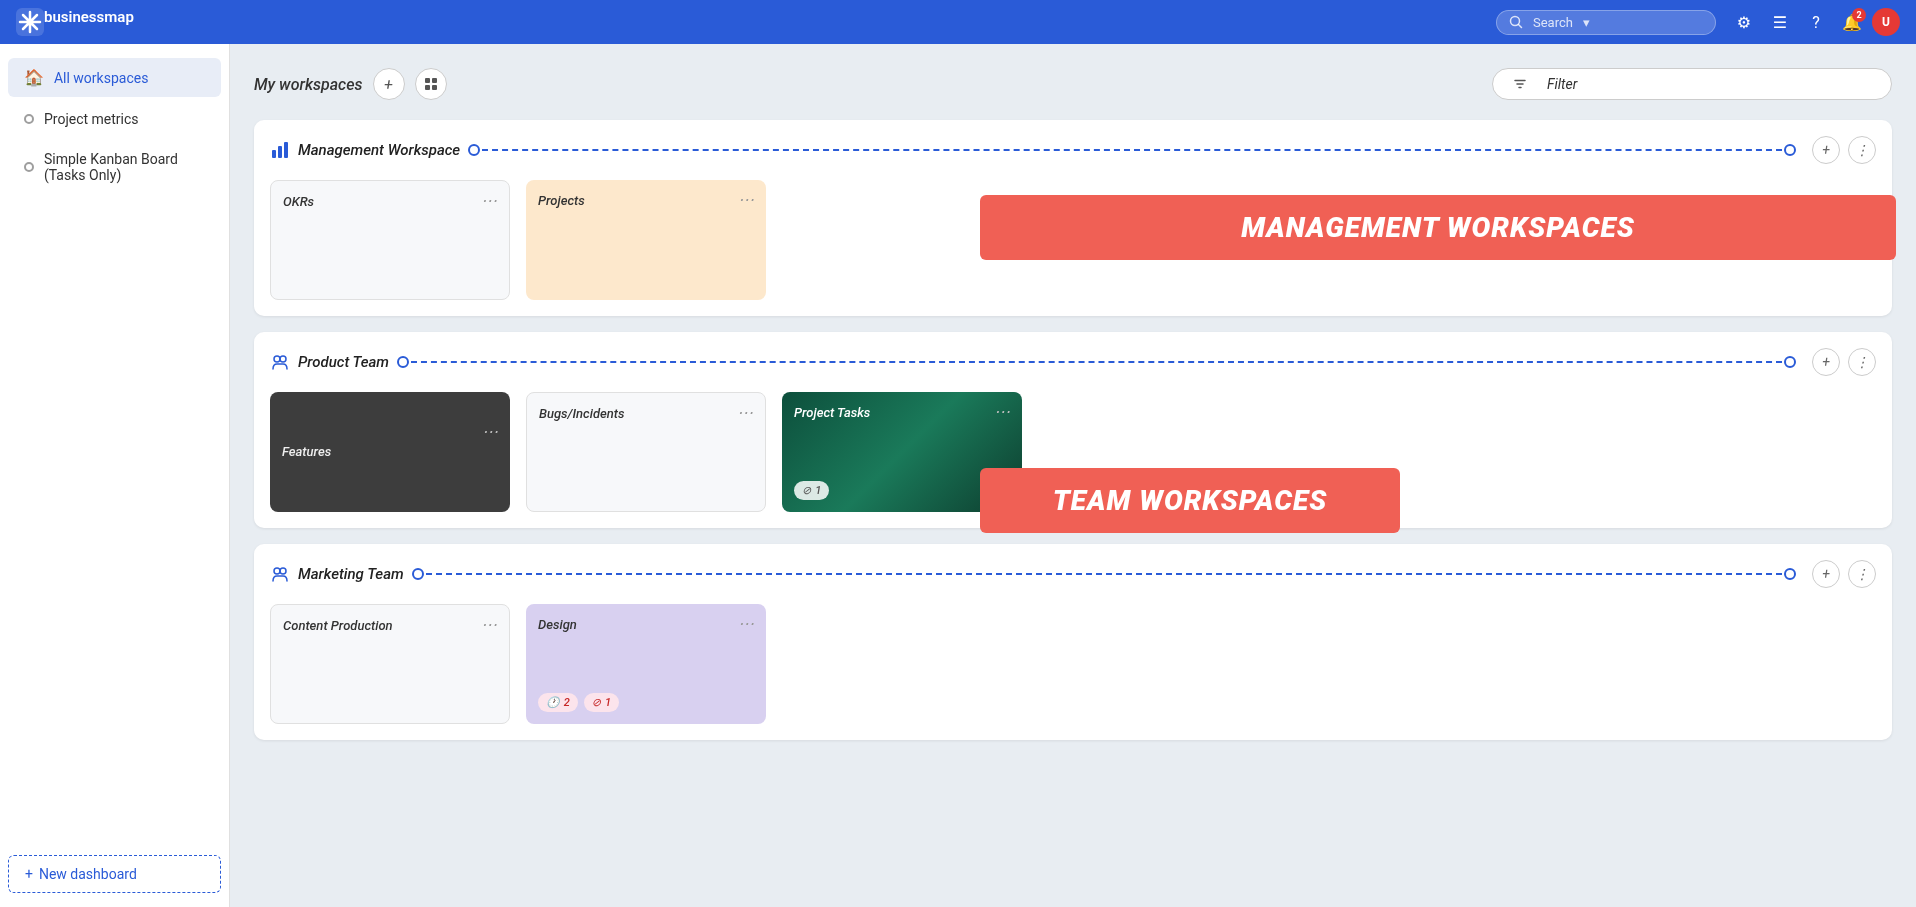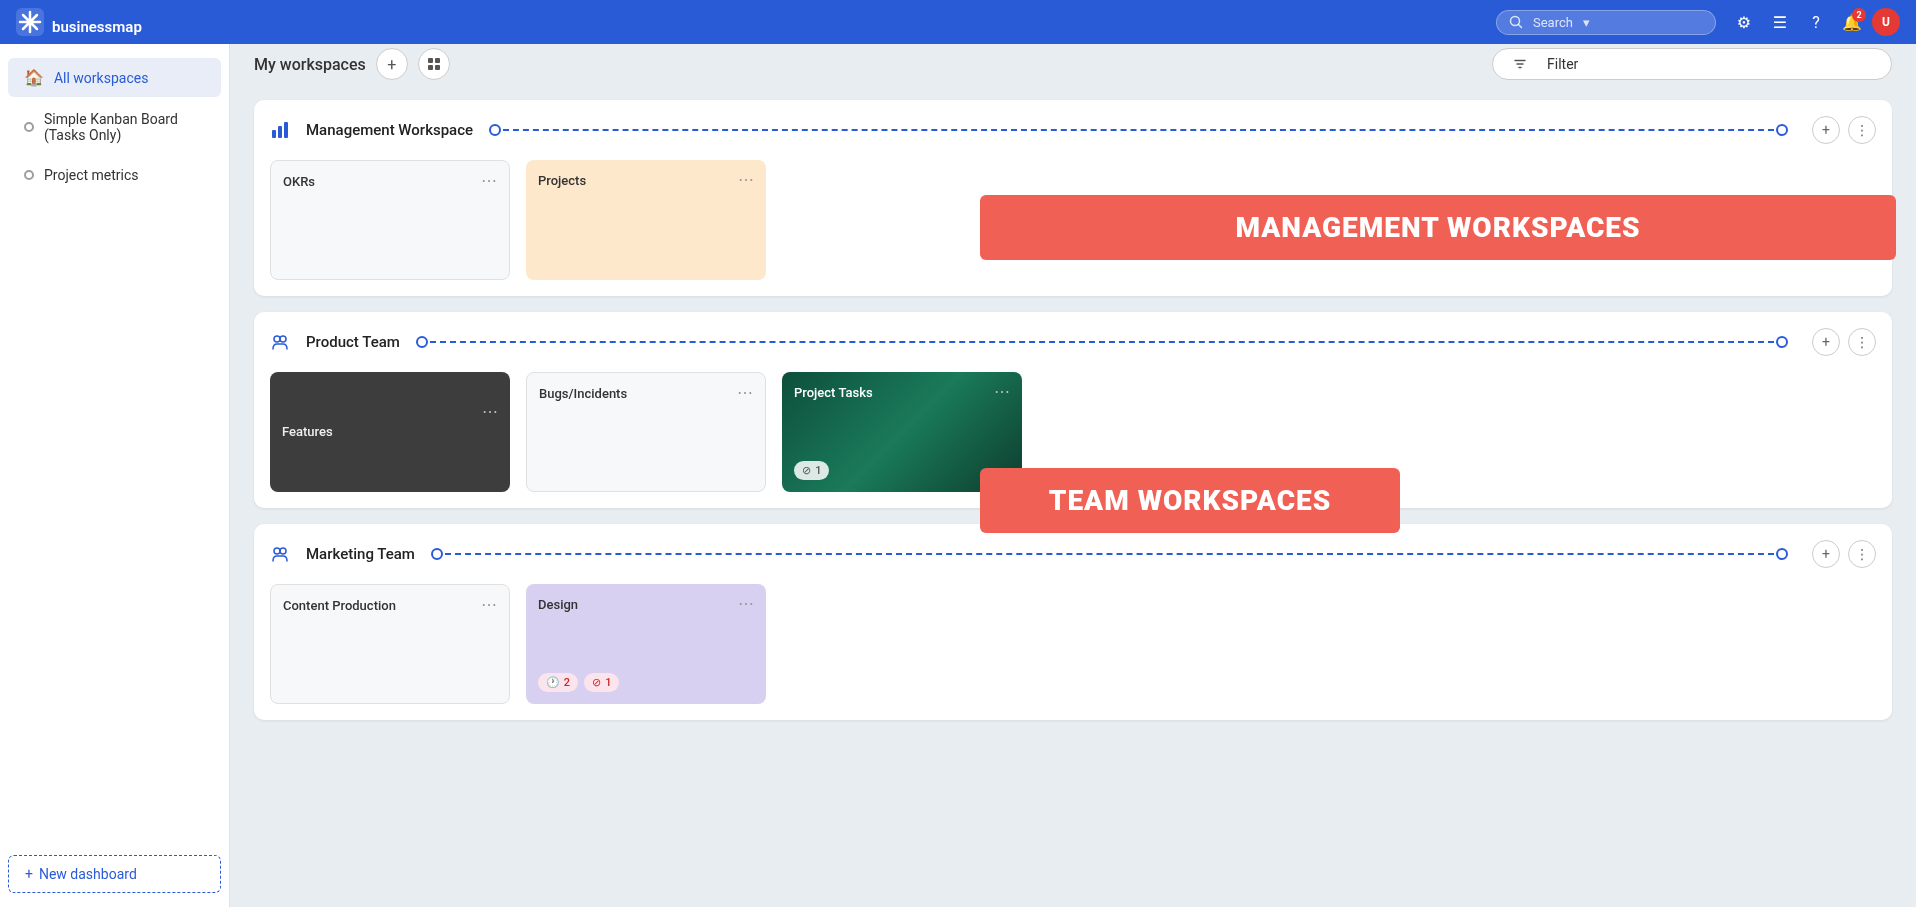--- a/index.html
+++ b/index.html
@@ -9,22 +9,22 @@
     .topnav {
       background: #2a5bd7;
       height: 44px;
       display: flex;
       align-items: center;
       padding: 0 16px;
       gap: 12px;
     }
     .logo-area {
       display: flex;
-      align-items: flex-end;
-      gap: 8px;
+      align-items: flex-start;
+      gap: 0;
       flex: 0 0 auto;
     }
     .logo-icon {
       width: 28px;
       height: 28px;
     }
     .logo-text {
       color: white;
       font-size: 15px;
       font-weight: 600;
@@ -143,21 +143,22 @@
       font-size: 14px;
       cursor: pointer;
       border: 1.5px dashed #2a5bd7;
       border-radius: 6px;
     }
 
     
     .content {
       flex: 1;
       overflow-y: auto;
-      padding: 4px 24px;
+      padding: 24px 24px;
+      font-style: italic;
     }
 
     
     .content-header {
       display: flex;
       align-items: center;
       gap: 10px;
       margin-bottom: 20px;
     }
     .content-header-title {
@@ -197,21 +198,21 @@
     .workspace-section {
       background: white;
       border-radius: 10px;
       padding: 16px;
       margin-bottom: 16px;
       box-shadow: 0 1px 3px rgba(0,0,0,0.08);
     }
     .workspace-header {
       display: flex;
       align-items: center;
-      gap: 16px;
+      gap: 8px;
       margin-bottom: 16px;
     }
     .workspace-title {
       font-size: 15px;
       font-weight: 500;
       color: #222;
     }
     .workspace-connector {
       flex: 1;
       position: relative;
@@ -380,26 +381,26 @@
 
   <div class="sidebar">
     <div class="sidebar-item active">
       <span class="sidebar-item-icon">🏠</span>
       <span>All workspaces</span>
     </div>
 
 
     <div class="sidebar-item">
       <div class="sidebar-dot gray"></div>
-      <span>Simple Kanban Board (Tasks Only)</span>
+      <span>Project metrics</span>
     </div>
 
     <div class="sidebar-item">
       <div class="sidebar-dot gray"></div>
-      <span>Project metrics</span>
+      <span>Simple Kanban Board (Tasks Only)</span>
     </div>
 
     <div class="sidebar-spacer"></div>
 
     <div class="sidebar-new-dashboard">
       <span>+</span>
       <span>New dashboard</span>
     </div>
   </div>
 

